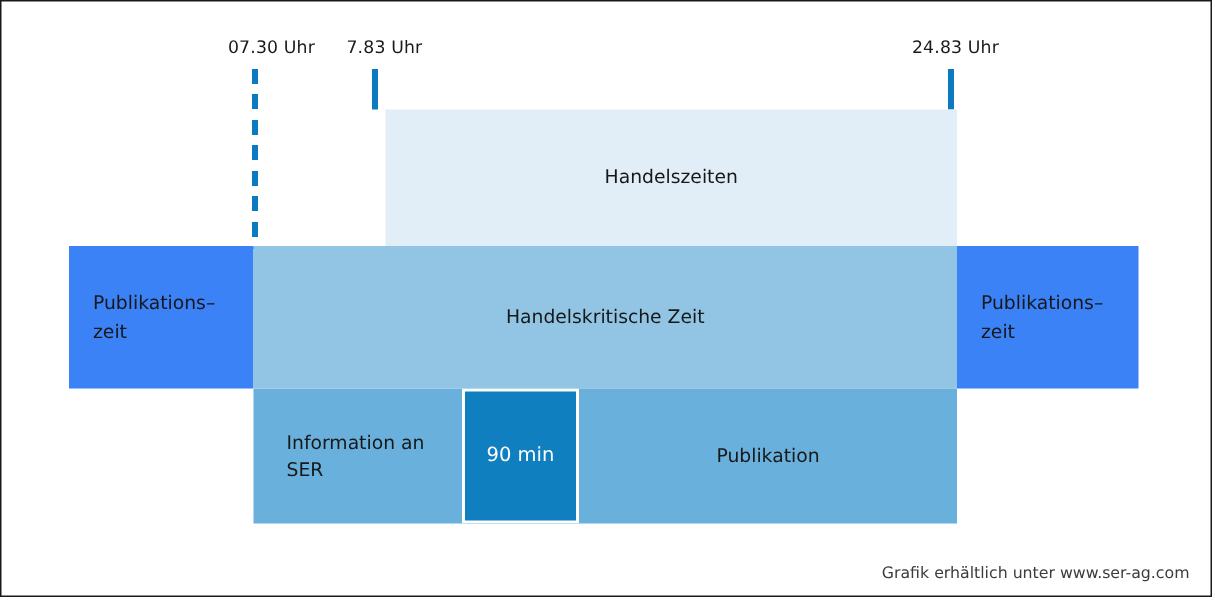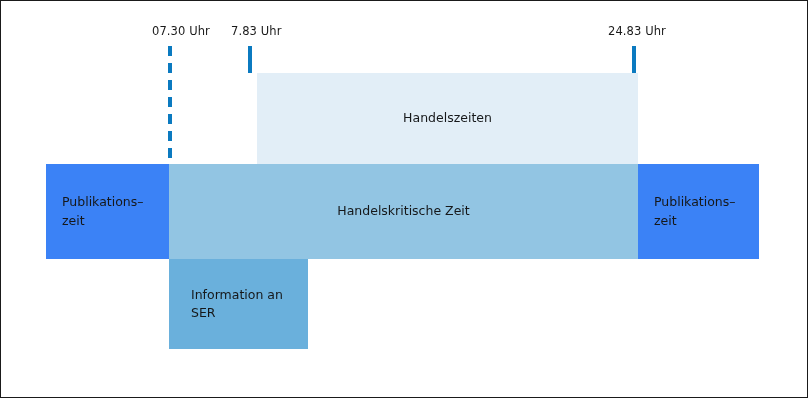--- a/index.html
+++ b/index.html
@@ -135,17 +135,24 @@
 
     <div class="band band-action" style="left:168px; top:258px; width:139px; height:90px; justify-content:flex-start; padding-left:22px;">
       <span class="band-label left-align">Information an
 SER</span>
     </div>
 
     <div class="band band-critical" style="left:168px; top:163px; width:469px; height:95px;">
       <span class="band-label">Handelskritische Zeit</span>
     </div>
 
+    <div class="band band-ninety" style="left:307px; top:258px; width:78px; height:90px;">
+      <span class="band-label">90 min</span>
+    </div>
 
+    <div class="band band-action" style="left:385px; top:258px; width:252px; height:90px;">
+      <span class="band-label">Publikation</span>
+    </div>
 
+    <div class="footer-note">Grafik erhältlich unter www.ser-ag.com</div>
 
   </div>
 </div>
 
 </body></html>

